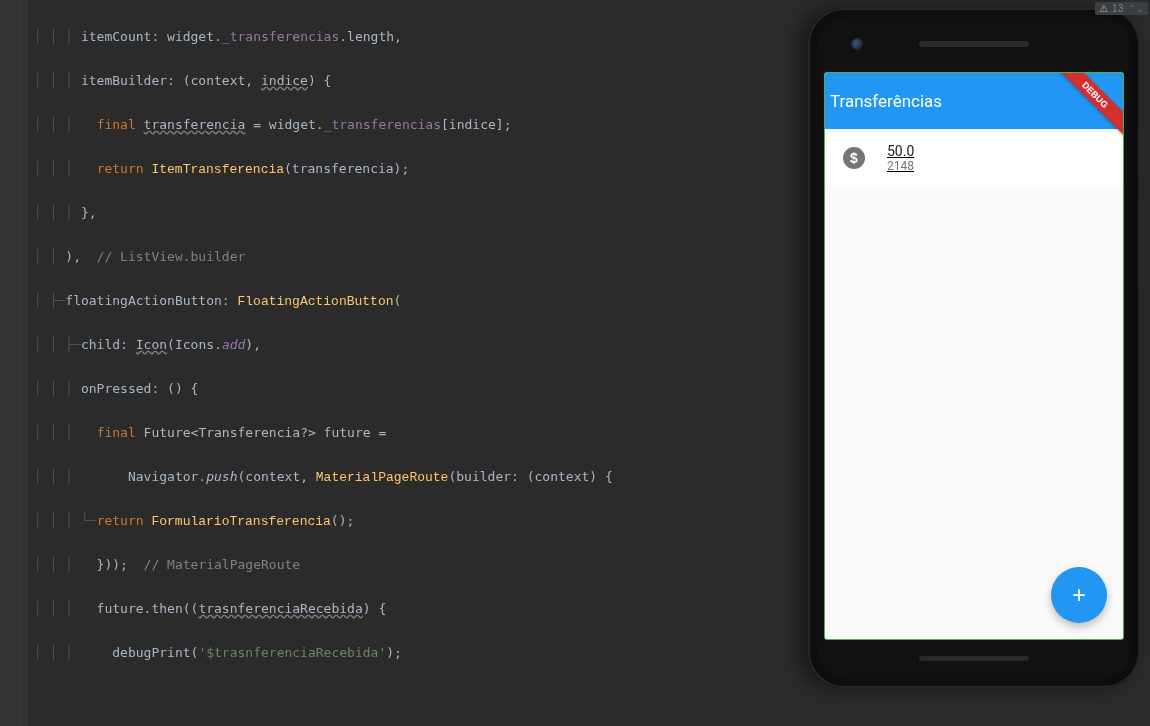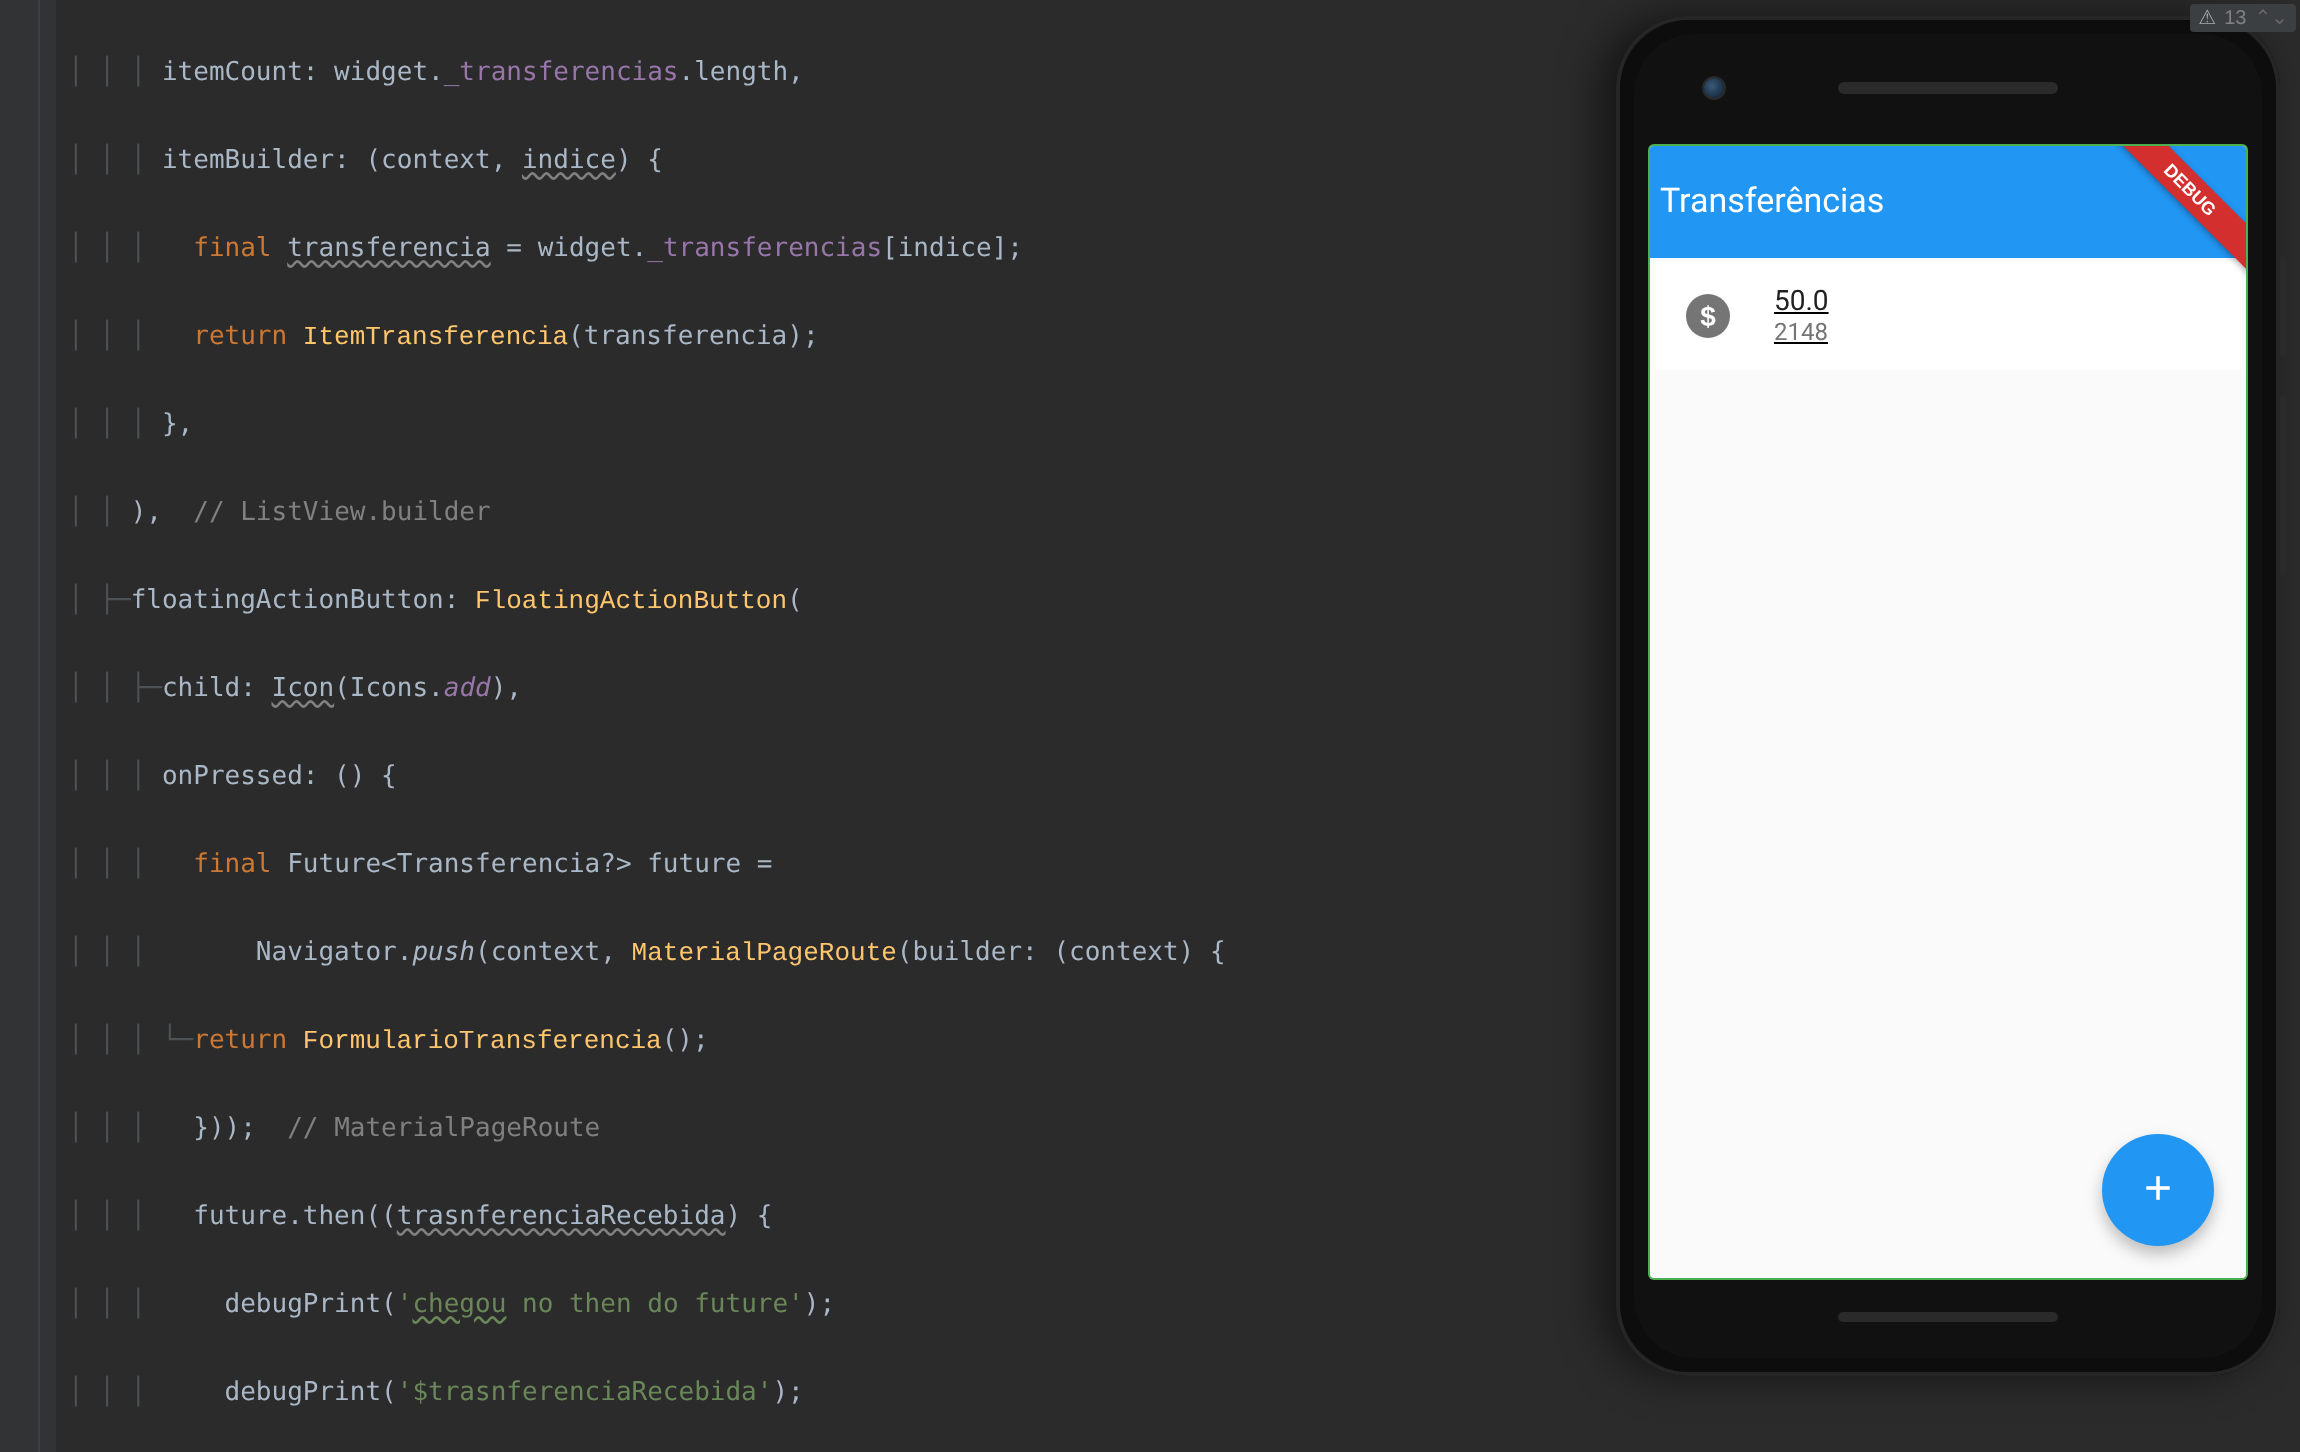--- a/index.html
+++ b/index.html
@@ -227,21 +227,20 @@
 <div class="line"><span class="guide">│ │ │ </span>},</div>
 <div class="line"><span class="guide">│ │ </span>),  <span class="comm">// ListView.builder</span></div>
 <div class="line"><span class="guide">│ ├─</span>floatingActionButton: <span class="fn">FloatingActionButton</span>(</div>
 <div class="line"><span class="guide">│ │ ├─</span>child: <span class="wavy">Icon</span>(Icons.<span class="id ital">add</span>),</div>
 <div class="line"><span class="guide">│ │ │ </span>onPressed: () {</div>
 <div class="line"><span class="guide">│ │ │ </span>  <span class="kw">final</span> Future&lt;Transferencia?&gt; future =</div>
 <div class="line"><span class="guide">│ │ │ </span>      Navigator.<span class="ital">push</span>(context, <span class="fn">MaterialPageRoute</span>(builder: (context) {</div>
 <div class="line"><span class="guide">│ │ │ └─</span><span class="kw">return</span> <span class="fn">FormularioTransferencia</span>();</div>
 <div class="line"><span class="guide">│ │ │ </span>  }));  <span class="comm">// MaterialPageRoute</span></div>
 <div class="line"><span class="guide">│ │ │ </span>  future.then((<span class="wavy">trasnferenciaRecebida</span>) {</div>
-<div class="line"><span class="guide">│ │ │ </span>    debugPrint(<span class="str">'<span class="wavyg">chegou</span> no then do future'</span>);</div>
 <div class="line"><span class="guide">│ │ │ </span>    debugPrint(<span class="str">'$trasnferenciaRecebida'</span>);</div>
 
 
 
 
 
 
 
 
 

